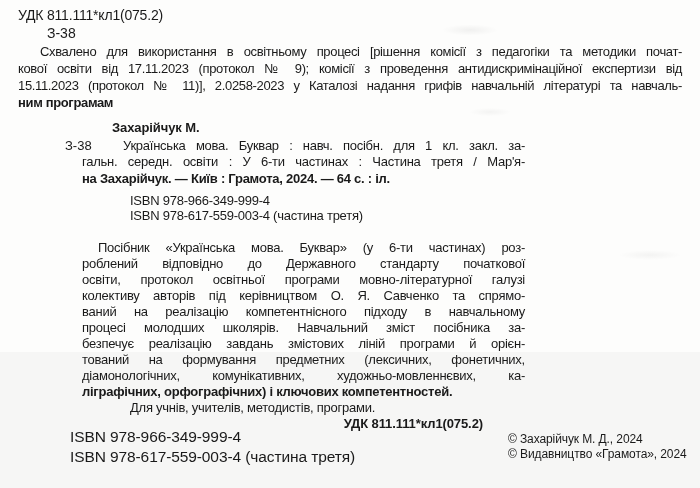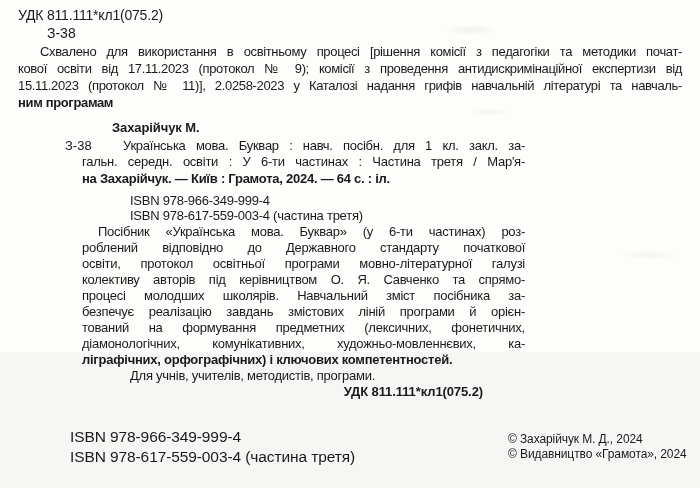--- a/index.html
+++ b/index.html
@@ -52,21 +52,21 @@
   }
   .card-desc { position: relative; margin-top: 2px; }
   .card-desc .tline { line-height: 16.3px; }
   .card-desc .tline:first-child { text-indent: 41px; }
   .card-code {
     position: absolute; left: -17px; top: 0;
     line-height: 16.3px; letter-spacing: 0;
   }
   .card-isbn { margin-top: 6px; padding-left: 48px; }
   .card-isbn .tline { line-height: 15.5px; }
-  .annotation { margin-top: 0; }
+  .annotation { margin-top: 16px; }
   .annotation .tline { line-height: 16px; }
   .annotation .tline:first-child { text-indent: 16px; }
   .audience { padding-left: 48px; line-height: 16px; }
   .udc-bottom {
     font-weight: bold;
     text-align: right;
     padding-right: 42px;
     line-height: 16px;
     letter-spacing: -0.1px;
   }
@@ -119,20 +119,21 @@
     <div class="card-isbn">
         <div class="tline">ISBN 978-966-349-999-4</div>
         <div class="tline last">ISBN 978-617-559-003-4 (частина третя)</div>
       </div>
 
     <div class="annotation jgroup">
         <div class="tline">Посібник «Українська мова. Буквар» (у 6-ти частинах) роз-</div>
         <div class="tline">роблений відповідно до Державного стандарту початкової</div>
         <div class="tline">освіти, протокол освітньої програми мовно-літературної галузі</div>
         <div class="tline">колективу авторів під керівництвом О. Я. Савченко та спрямо-</div>
+        <div class="tline">ваний на реалізацію компетентнісного підходу в навчальному</div>
         <div class="tline">процесі молодших школярів. Навчальний зміст посібника за-</div>
         <div class="tline">безпечує реалізацію завдань змістових ліній програми й орієн-</div>
         <div class="tline">тований на формування предметних (лексичних, фонетичних,</div>
         <div class="tline">діамонологічних, комунікативних, художньо-мовленнєвих, ка-</div>
         <div class="tline last">ліграфічних, орфографічних) і ключових компетентностей.</div>
       </div>
 
     <div class="audience">Для учнів, учителів, методистів, програми.</div>
 
     <div class="udc-bottom">УДК 811.111*кл1(075.2)</div>

